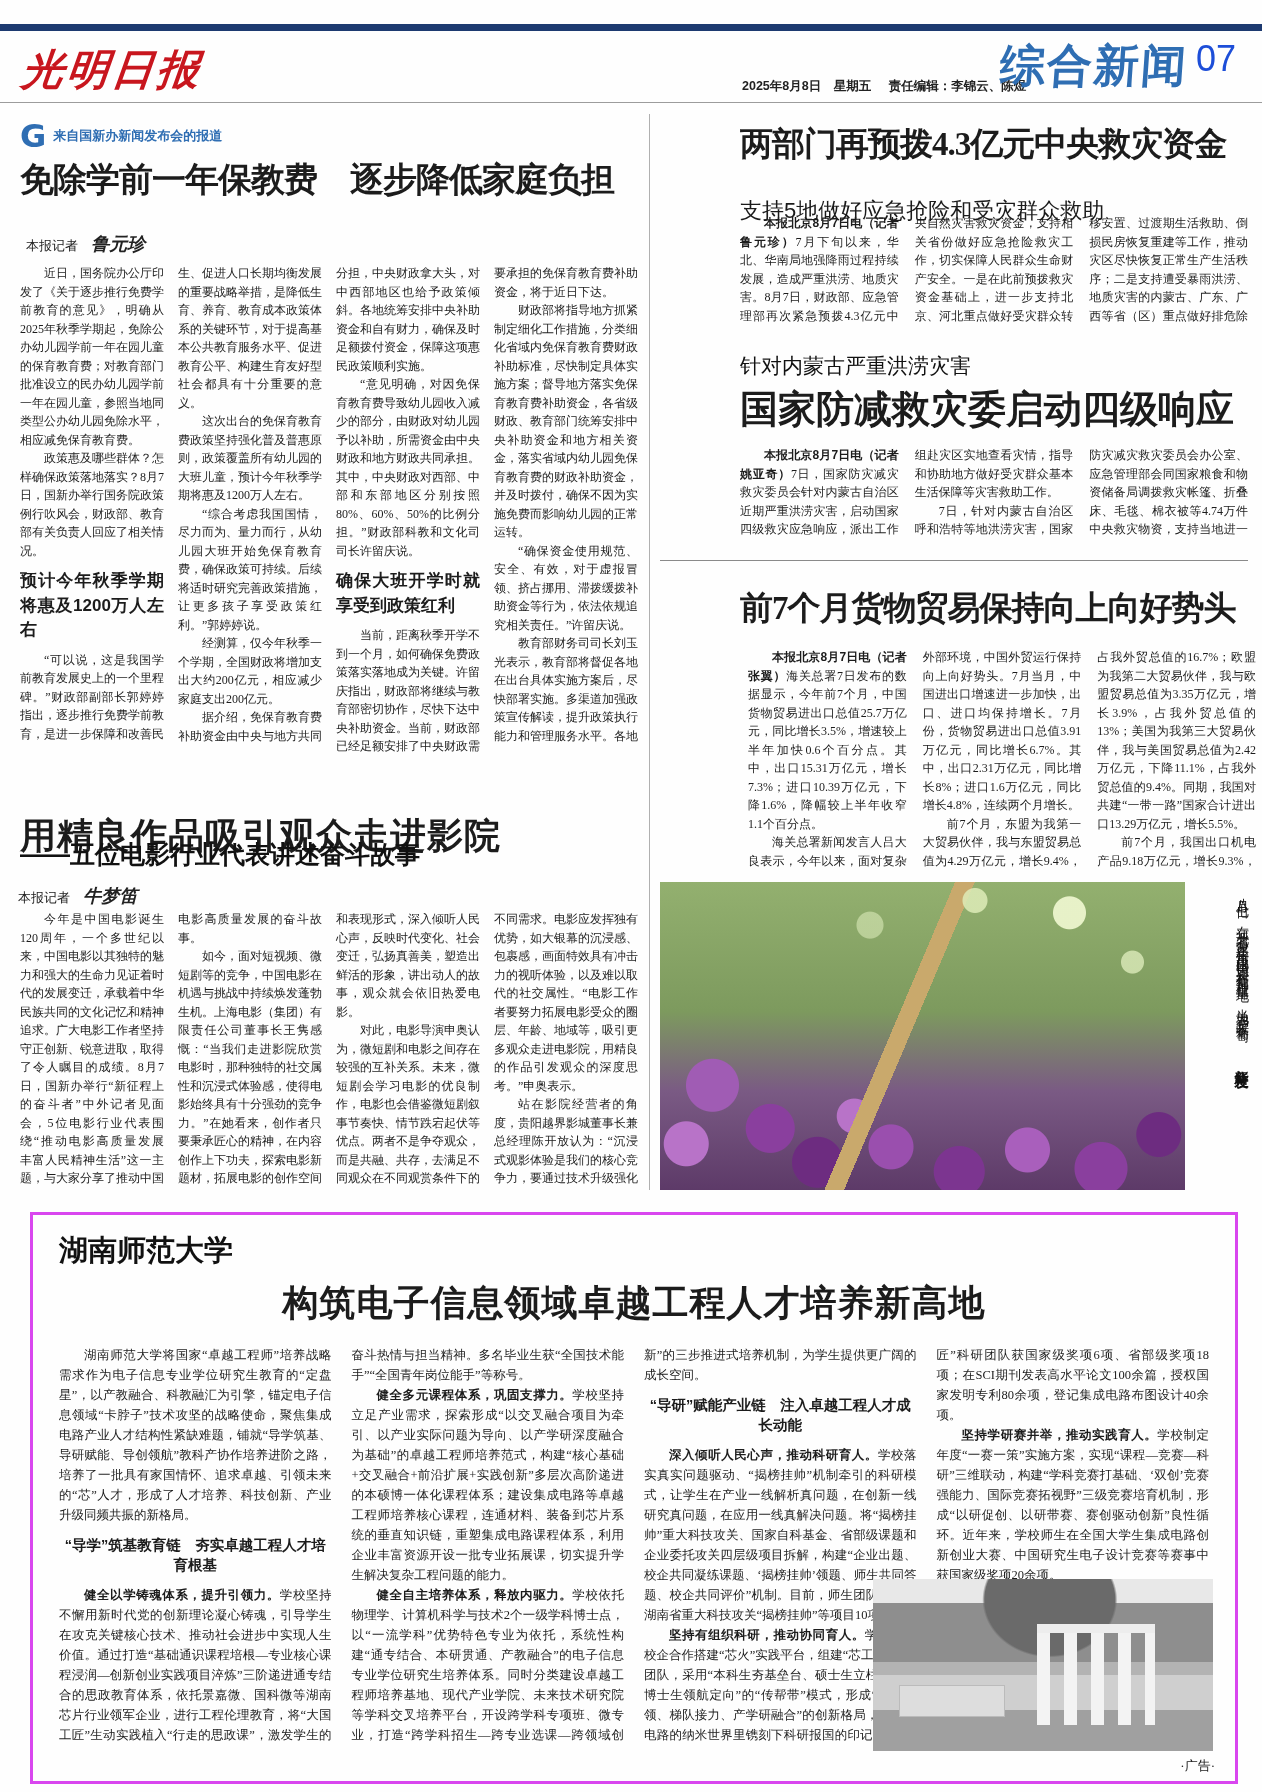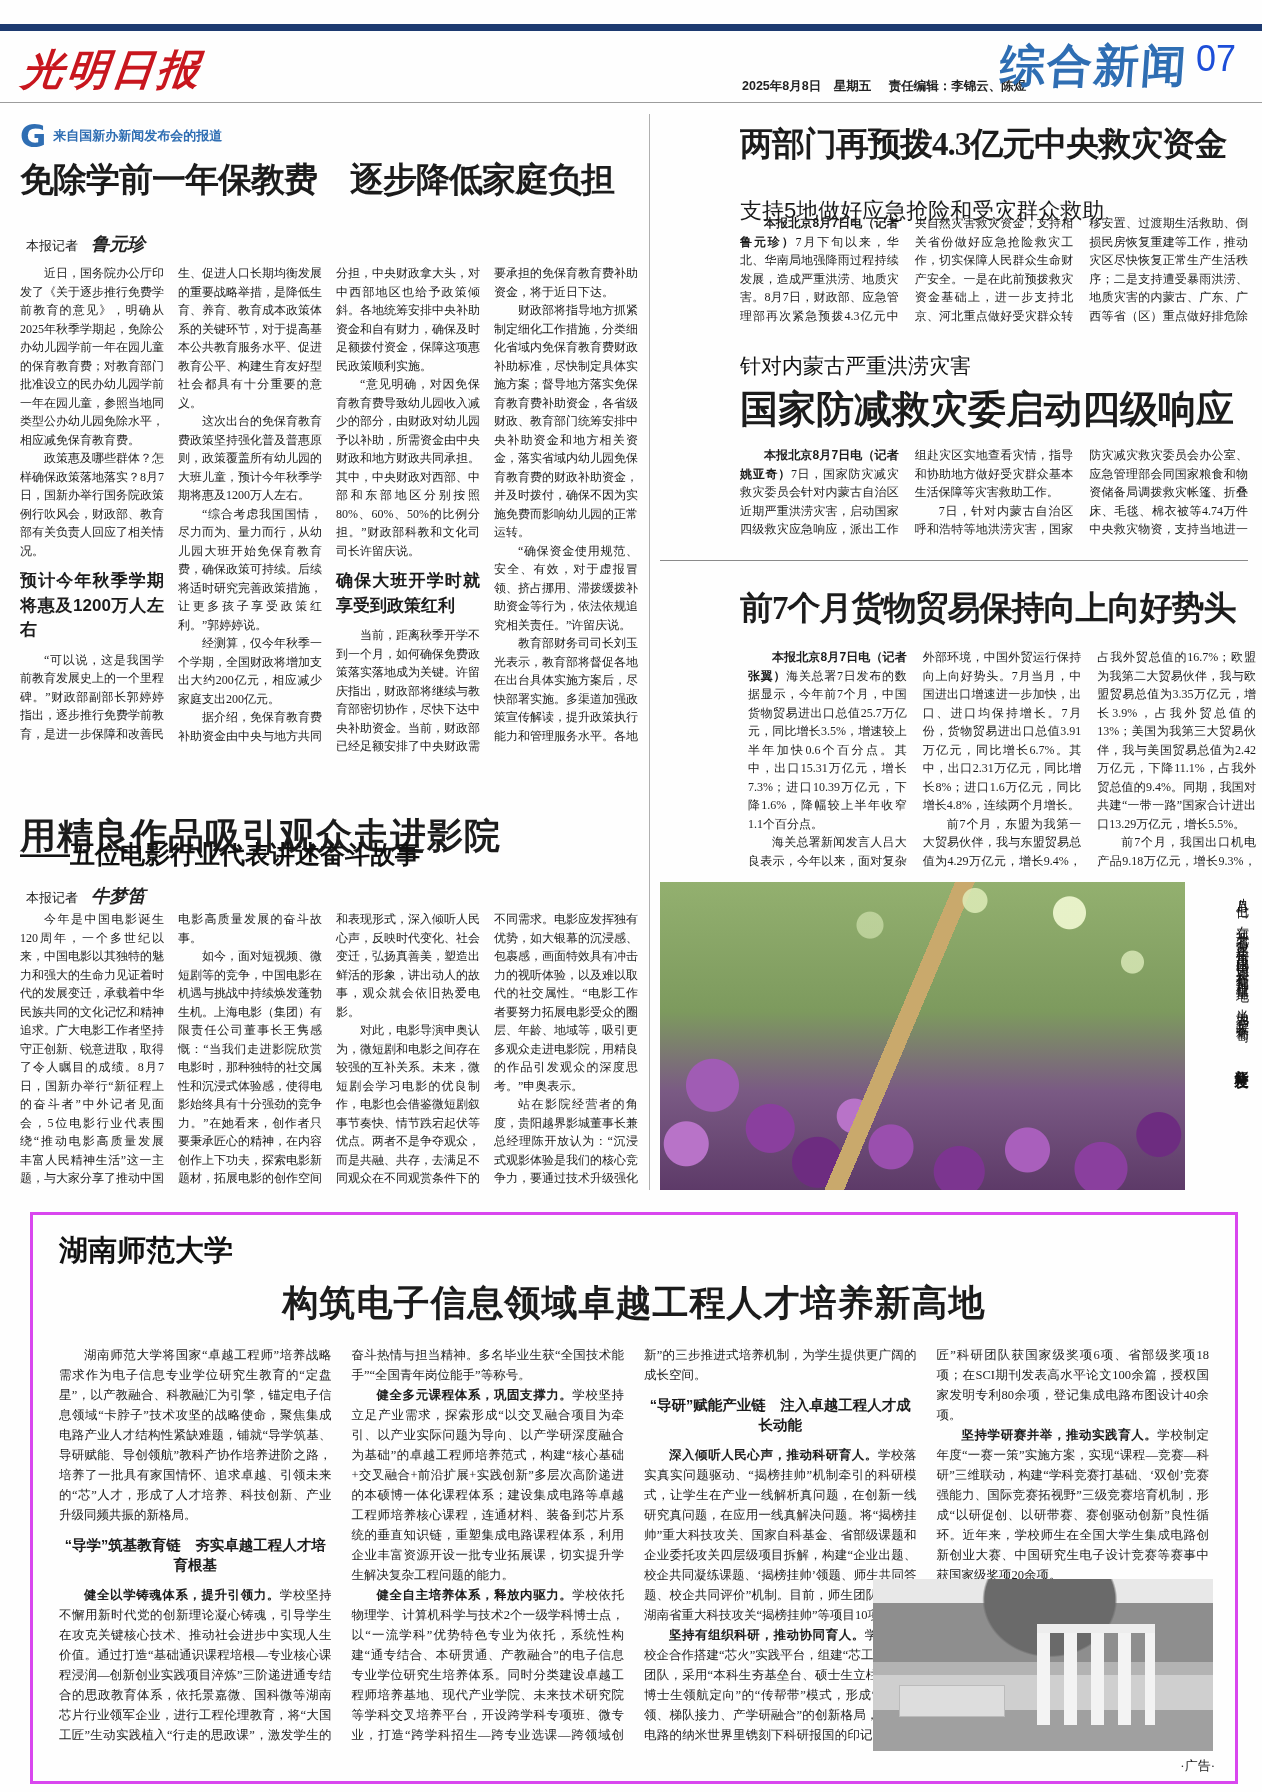--- a/index.html
+++ b/index.html
@@ -34,21 +34,21 @@
   .body p{margin:0;text-indent:2em;}
   .body b{font-family:"Liberation Sans",sans-serif;}
   .body h3{font-family:"Liberation Sans",sans-serif;font-size:17px;line-height:1.45;margin:9px 0 8px 0;
         break-inside:avoid;font-weight:bold;}
   .b-preschool{top:264px;left:20px;width:618px;height:494px;column-count:4;}
   
   .h-film{position:absolute;top:812px;left:20px;width:618px;font-size:36px;font-weight:bold;
         letter-spacing:1px;}
   .dek-film{position:absolute;top:838px;left:20px;font-family:"Liberation Sans",sans-serif;
         font-size:25px;font-weight:bold;color:#111;}
-  .by2{top:884px;left:26px;}
+  .by2{top:884px;left:18px;}
   .b-film{top:910px;left:20px;width:618px;height:278px;column-count:4;}
   
   .h-relief{position:absolute;top:122px;left:740px;width:508px;font-size:33px;font-weight:bold;
         letter-spacing:-1px;}
   .dek-relief{position:absolute;top:172px;left:740px;font-family:"Liberation Sans",sans-serif;
         font-size:22px;color:#1a1a1a;margin-top:24px;}
   .b-relief{top:214px;left:740px;width:508px;height:120px;column-count:3;column-gap:16px;}
   .kicker-mongolia{position:absolute;top:352px;left:740px;font-family:"Liberation Sans",sans-serif;
         font-size:21px;color:#111;}
   .h-mongolia{position:absolute;top:384px;left:740px;width:508px;font-size:38px;font-weight:bold;}

